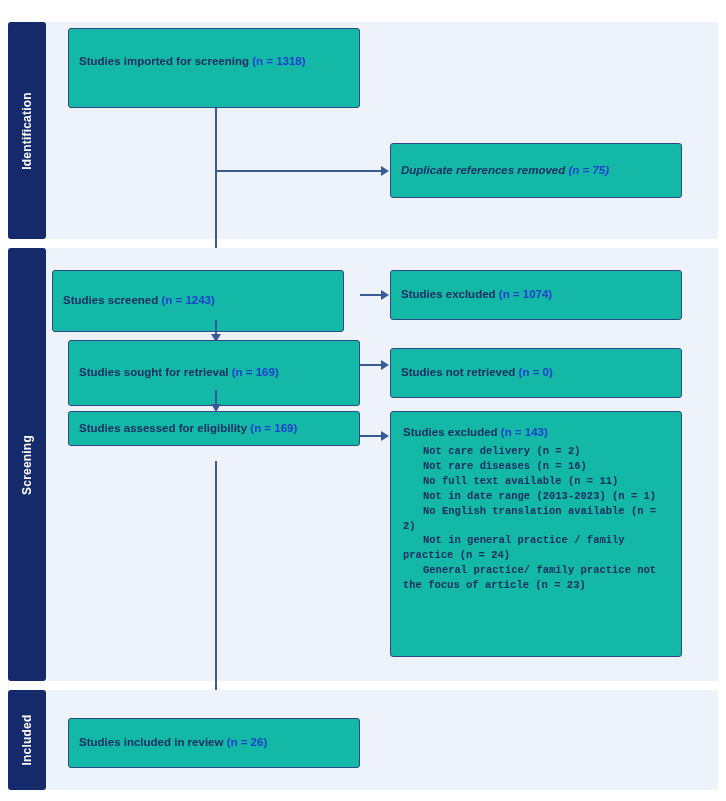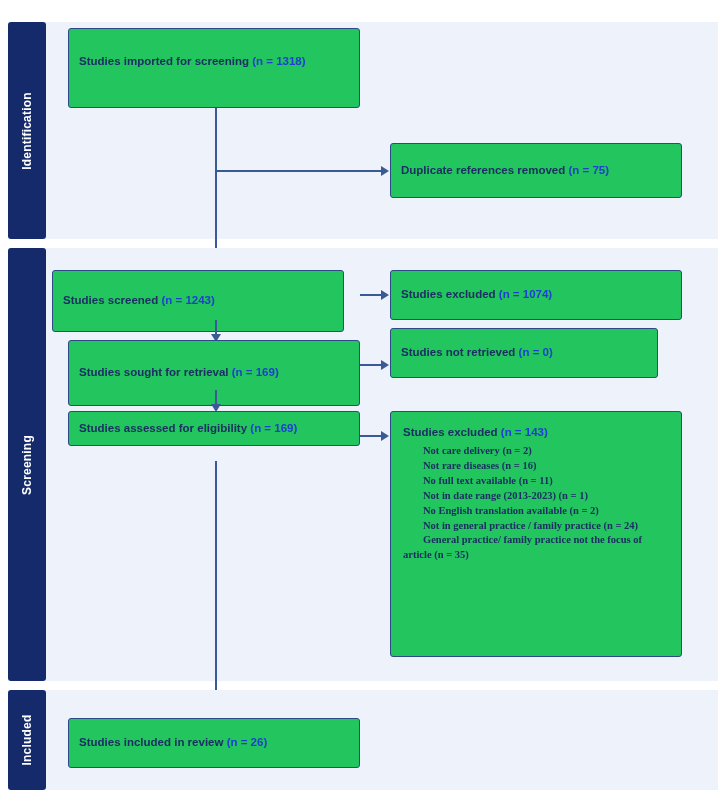--- a/index.html
+++ b/index.html
@@ -35,21 +35,21 @@
     color: #ffffff;
     font-size: 12px;
     font-weight: bold;
     letter-spacing: 0.2px;
     font-family: "Liberation Sans", sans-serif;
   }
 
   
   .flow-box {
     position: absolute;
-    background: #22c55e;
+    background: #14b8a6;
     border: 1.6px solid #2c4a86;
     border-radius: 3px;
     box-sizing: border-box;
     padding-left: 8px;
   }
   .box-text {
     position: absolute;
     left: 10px;
     right: 8px;
     color: #1b2f63;
@@ -84,21 +84,21 @@
     margin: 0;
     padding: 0;
     list-style: none;
   }
   .excl-list li {
     color: #1b2f63;
     font-size: 10.5px;
     font-weight: bold;
     line-height: 1.42;
     text-indent: 20px;
-    font-family: Liberation Serif, serif;
+    font-family: Liberation Mono, monospace;
   }
 
   
   .vline, .hline {
     position: absolute;
     background: #3a5a96;
   }
   .vline { width: 1.6px; }
   .hline { height: 1.6px; }
 
@@ -127,21 +127,21 @@
     <span class="stage-tab-label">Identification</span>
   </div>
 
   <div class="flow-box" style="left:68px; top:28px; width:292px; height:80px;">
     <div class="box-text" style="top:25px;">
       <span>Studies imported for screening</span>
       <span class="nval">(n = 1318)</span>
     </div>
   </div>
 
-  <div class="flow-box" style="left:390px; top:143px; width:292px; height:55px;">
+  <div class="flow-box" style="left:390px; top:143px; width:292px; height:55px;font-style:italic;">
     <div class="box-text vcenter">
       <span>Duplicate references removed</span>
       <span class="nval">(n = 75)</span>
     </div>
   </div>
 
   <div class="vline" style="left:215px; top:108px; height:154px;"></div>
   <div class="hline" style="left:215px; top:170px; width:167px;"></div>
   <div class="arrow-right" style="left:381px; top:166px;"></div>
 
@@ -171,21 +171,21 @@
   <div class="vline" style="left:215px; top:320px; height:17px;"></div>
   <div class="arrow-down" style="left:211px; top:334px;"></div>
 
   <div class="flow-box" style="left:68px; top:340px; width:292px; height:66px;">
     <div class="box-text vcenter">
       <span>Studies sought for retrieval</span>
       <span class="nval">(n = 169)</span>
     </div>
   </div>
 
-  <div class="flow-box" style="left:390px; top:328px; width:268px; height:50px;">
+  <div class="flow-box" style="left:390px; top:348px; width:292px; height:50px;">
     <div class="box-text vcenter">
       <span>Studies not retrieved</span>
       <span class="nval">(n = 0)</span>
     </div>
   </div>
   <div class="hline" style="left:360px; top:364px; width:22px;"></div>
   <div class="arrow-right" style="left:381px; top:360px;"></div>
 
   <div class="vline" style="left:215px; top:390px; height:17px;"></div>
   <div class="arrow-down" style="left:211px; top:404px;"></div>
@@ -202,21 +202,21 @@
       <span>Studies excluded</span>
       <span class="nval">(n = 143)</span>
     </div>
     <ul class="excl-list">
       <li>Not care delivery (n = 2)</li>
       <li>Not rare diseases (n = 16)</li>
       <li>No full text available (n = 11)</li>
       <li>Not in date range (2013-2023) (n = 1)</li>
       <li>No English translation available (n = 2)</li>
       <li>Not in general practice / family practice (n = 24)</li>
-      <li>General practice/ family practice not the focus of article (n = 35)</li>
+      <li>General practice/ family practice not the focus of article (n = 23)</li>
     </ul>
   </div>
   <div class="hline" style="left:360px; top:435px; width:22px;"></div>
   <div class="arrow-right" style="left:381px; top:431px;"></div>
 
   <div class="vline" style="left:215px; top:461px; height:251px;"></div>
   <div class="arrow-down" style="left:211px; top:709px;"></div>
 
   <div class="stage-panel" style="left:8px; top:690px; width:710px; height:100px;"></div>
   <div class="stage-tab" style="left:8px; top:690px; width:38px; height:100px;">

